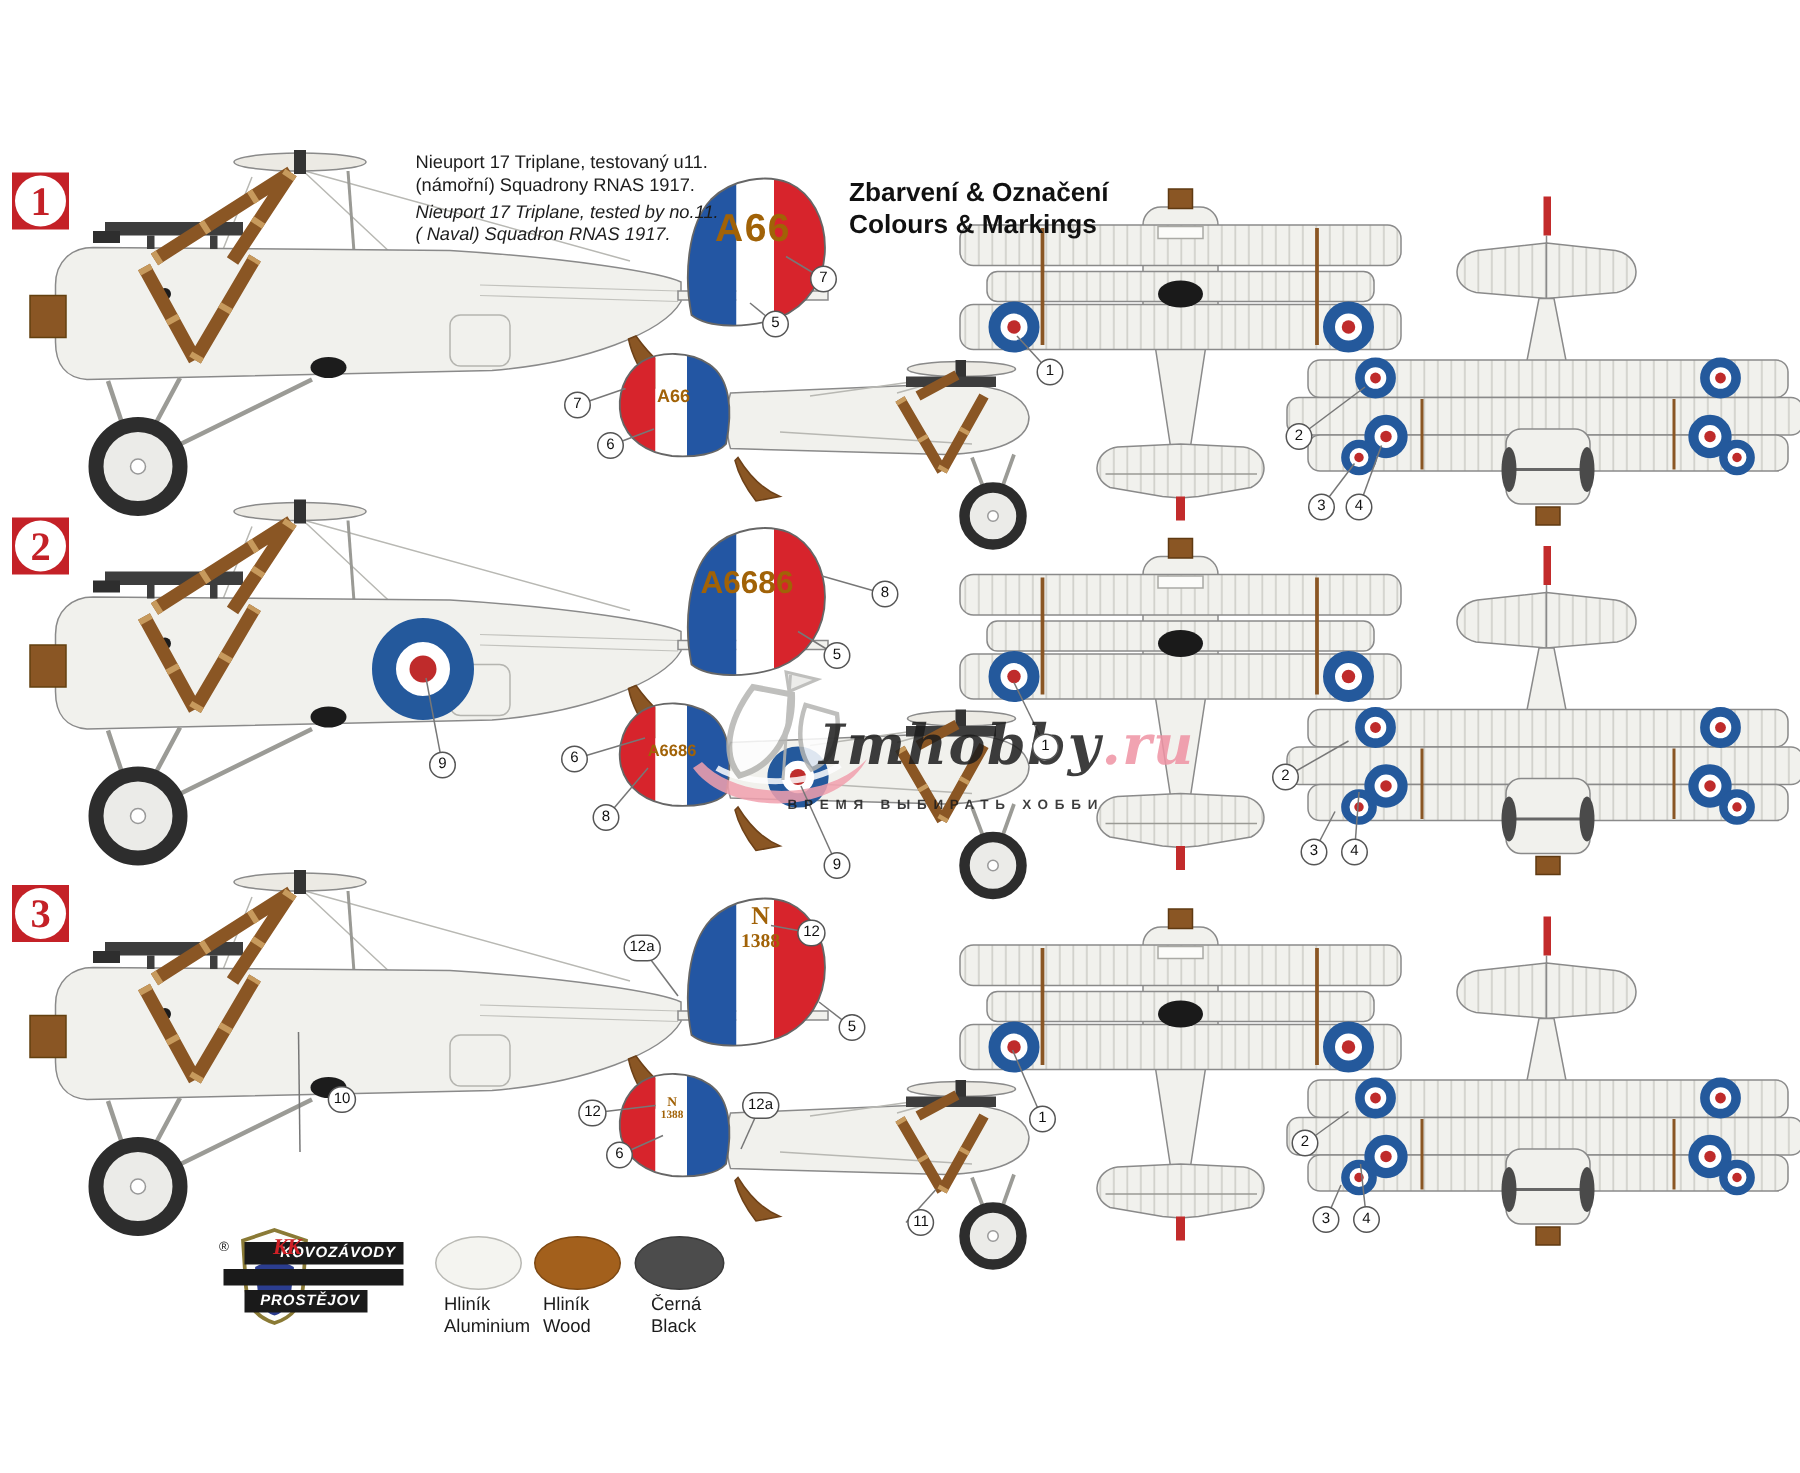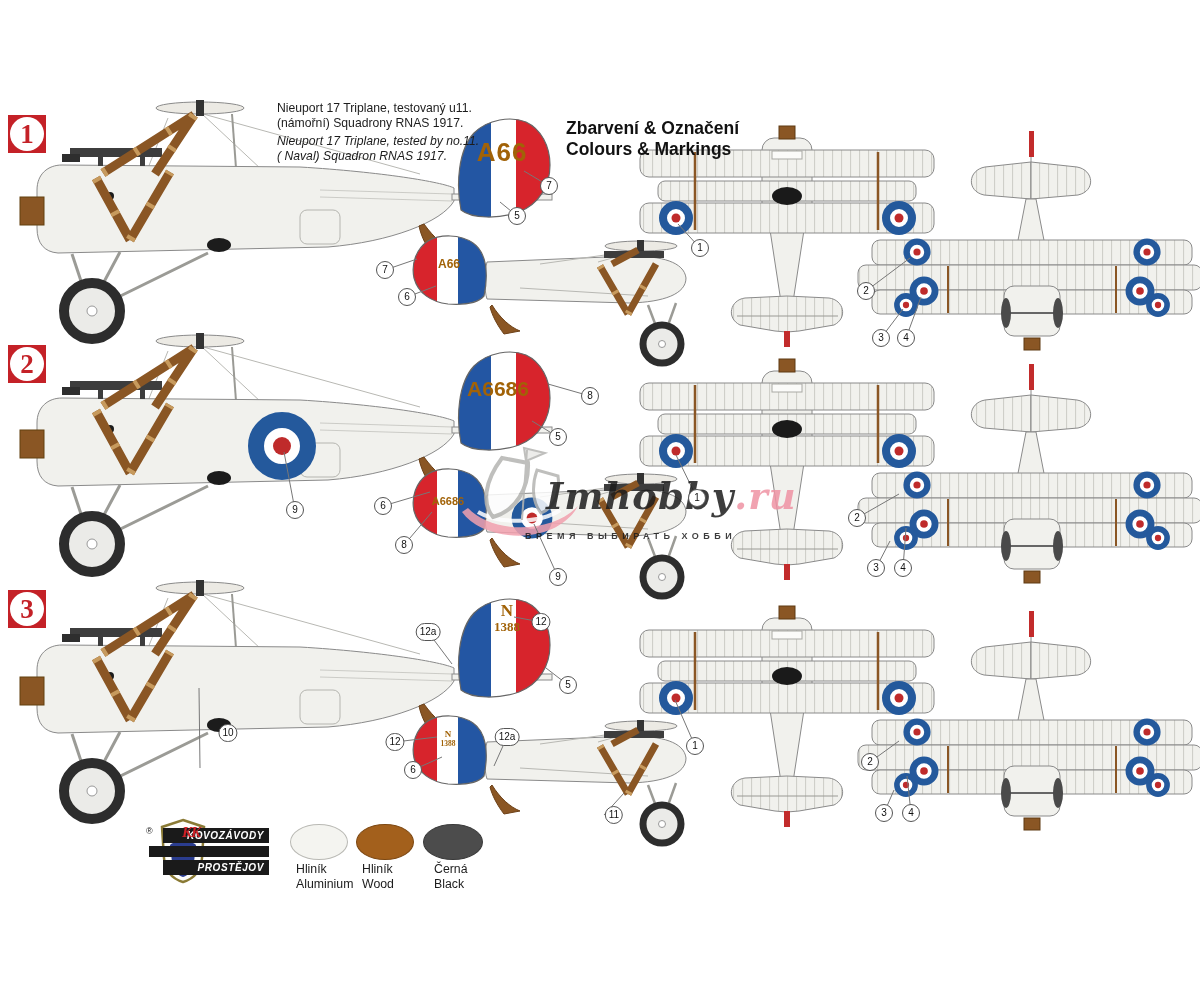--- a/index.html
+++ b/index.html
@@ -244,21 +244,21 @@
   <div class="txt wm wm-text">
     <span>Imhobby</span><b>.ru</b>
   </div>
   <div class="txt wm wm-tag">ВРЕМЯ ВЫБИРАТЬ ХОББИ</div>
 
   <span class="reg">®</span>
   <div class="bar" style="left:163px;top:828px;width:106px;height:15px;">
     <span>KOVOZÁVODY</span>
     </div>
   <div class="bar" style="left:149px;top:846px;width:120px;height:11px;"></div>
-  <div class="bar" style="left:163px;top:860px;width:106px;height:15px;">
+  <div class="bar" style="left:163px;top:860px;width:82px;height:15px;">
     <span>PROSTĚJOV</span>
     </div>
   <div class="monogram">KK</div>
 
   <div class="swatch" style="left: 290px; top: 824px; width: 56px; height: 34px; border: 1.5px solid rgb(185, 185, 180); background: rgb(244, 244, 240);"></div>
   <div class="swatch" style="left: 356px; top: 824px; width: 56px; height: 34px; border: 1.5px solid rgb(125, 72, 18); background: rgb(163, 96, 28);"></div>
   <div class="swatch" style="left: 423px; top: 824px; width: 58px; height: 34px; border: 1.5px solid rgb(58, 58, 58); background: rgb(76, 76, 76);"></div>
   <div class="txt sw-label" style="left:296px;top:862px;">
     <span style="display:block">Hliník</span>
     <span style="display:block">Aluminium</span>

